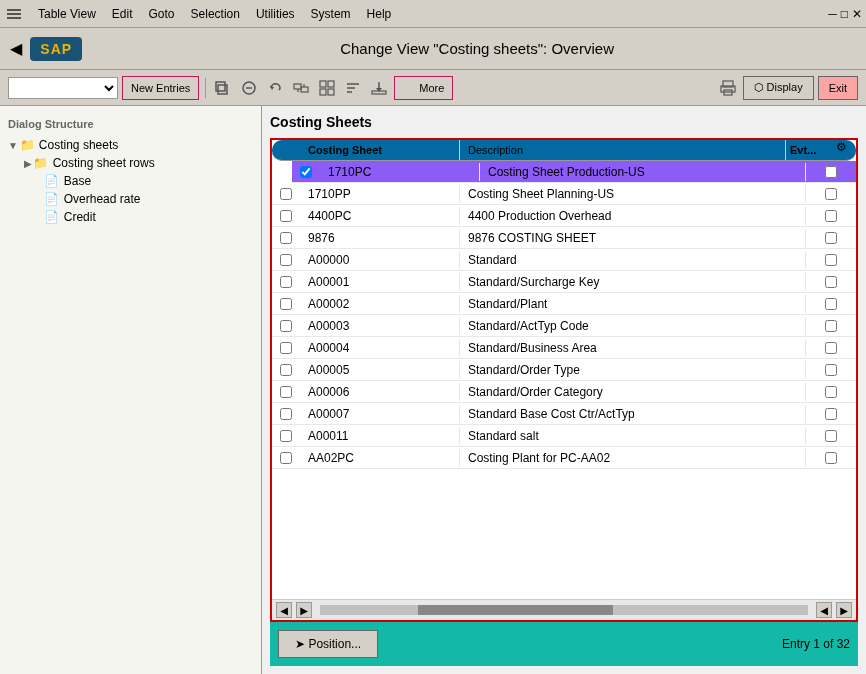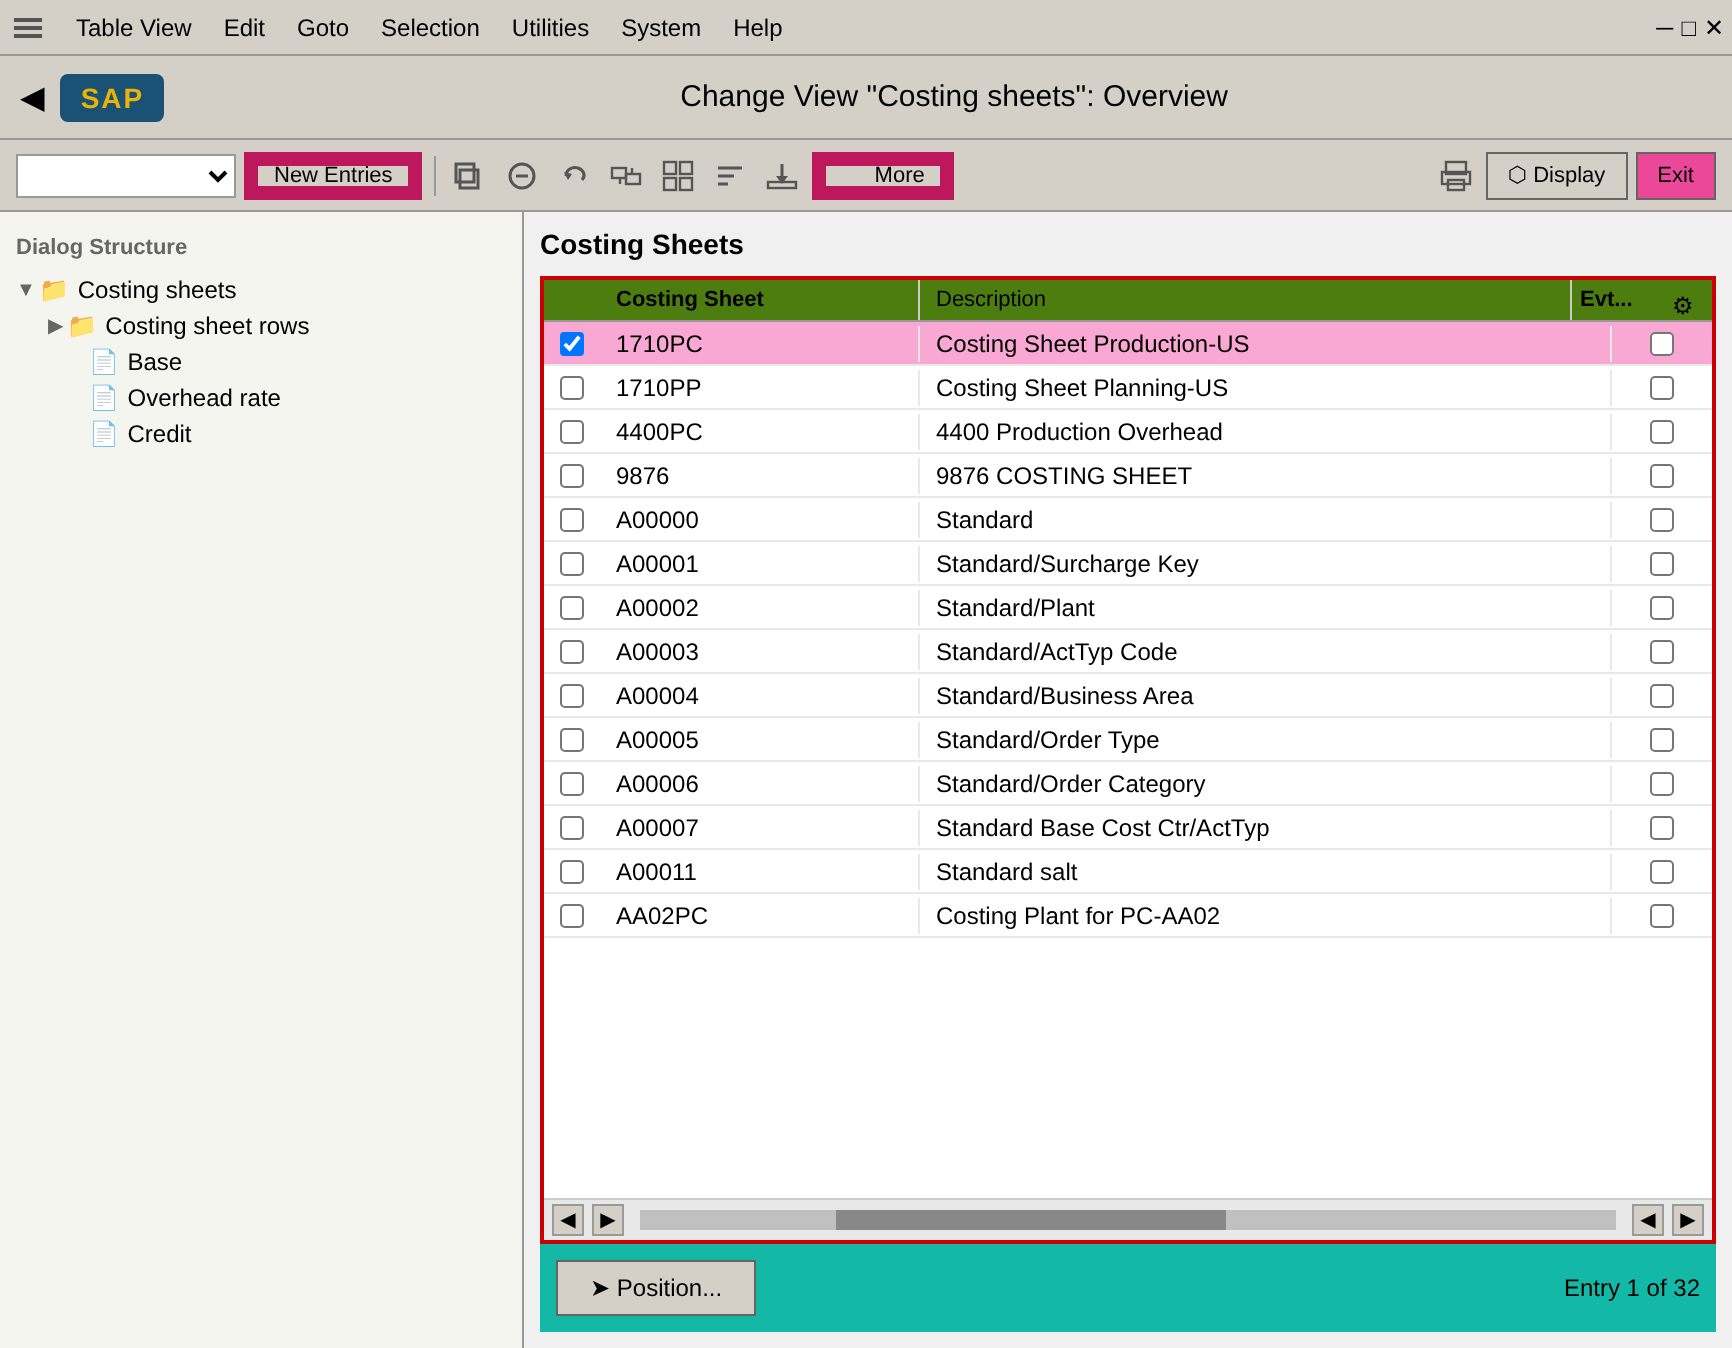--- a/index.html
+++ b/index.html
@@ -67,21 +67,21 @@
     }
     .toolbar select {
       height: 22px;
       font-size: 11px;
       width: 110px;
       background: white;
       border: 1px solid #999;
     }
     .toolbar .tb-btn {
       background: #d4d0c8;
-      border: 7px solid #be185d;
+      border: 1px solid #be185d;
       height: 24px;
       padding: 0 8px;
       cursor: pointer;
       font-size: 11px;
       display: flex;
       align-items: center;
       gap: 3px;
     }
     .toolbar .tb-icon {
       width: 22px; height: 22px;
@@ -95,21 +95,21 @@
       height: 24px;
       padding: 0 10px;
       cursor: pointer;
       font-size: 11px;
       display: flex;
       align-items: center;
       gap: 4px;
       margin-left: auto;
     }
     .toolbar .exit-btn {
-      background: #ec4899;
+      background: #fca5a5;
       border: 1px solid #666;
       height: 24px;
       padding: 0 10px;
       cursor: pointer;
       font-size: 11px;
     }
     .toolbar .separator { width: 1px; height: 20px; background: #999; margin: 0 2px; }
 
     
     .main-content {
@@ -163,38 +163,39 @@
     .table-container {
       border: 2px solid #cc0000;
       flex: 1;
       overflow: hidden;
       background: white;
       display: flex;
       flex-direction: column;
     }
     .table-header {
       display: flex;
-      background: #4d7c0f;
+      background: #0369a1;
       border-bottom: 1px solid #999;
-      align-items: flex-end;
+      align-items: flex-start;
+      border-radius: 10px;
     }
     .table-header .col-checkbox { width: 28px; min-width: 28px; padding: 4px; }
     .table-header .col-sheet { width: 160px; min-width: 160px; padding: 4px 8px; font-weight: bold; font-size: 11px; border-right: 1px solid #ccc; }
     .table-header .col-desc { flex: 1; padding: 4px 8px; font-weight: normal; font-size: 11px; border-right: 1px solid #ccc; }
     .table-header .col-evt { width: 50px; min-width: 50px; padding: 4px 4px; font-weight: bold; font-size: 11px; }
     .table-header .col-settings { width: 20px; cursor: pointer; }
 
     .table-body { overflow-y: auto; flex: 1; }
     .table-row {
       display: flex;
       align-items: center;
       border-bottom: 1px solid #e8e8e8;
       min-height: 22px;
     }
-    .table-row.selected { background: #f9a8d4; }
+    .table-row.selected { background: #8b5cf6; margin-left: 20px; }
     .table-row .col-checkbox { width: 28px; min-width: 28px; padding: 2px 4px; display: flex; align-items: center; justify-content: center; }
     .table-row .col-sheet { width: 160px; min-width: 160px; padding: 2px 8px; font-size: 12px; border-right: 1px solid #e8e8e8; }
     .table-row .col-desc { flex: 1; padding: 2px 8px; font-size: 12px; border-right: 1px solid #e8e8e8; }
     .table-row .col-evt { width: 50px; min-width: 50px; padding: 2px 4px; display: flex; align-items: center; justify-content: center; }
 
     input[type="checkbox"] { width: 12px; height: 12px; }
 
     
     .scroll-nav {
       display: flex;

